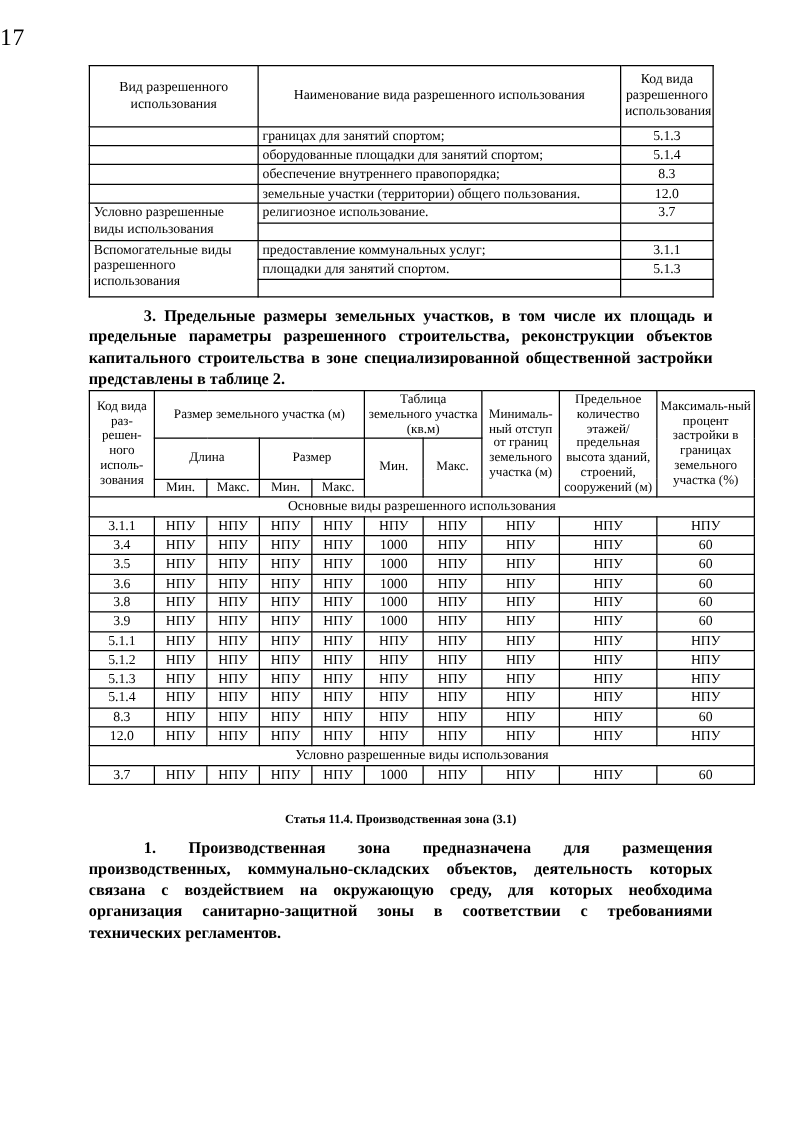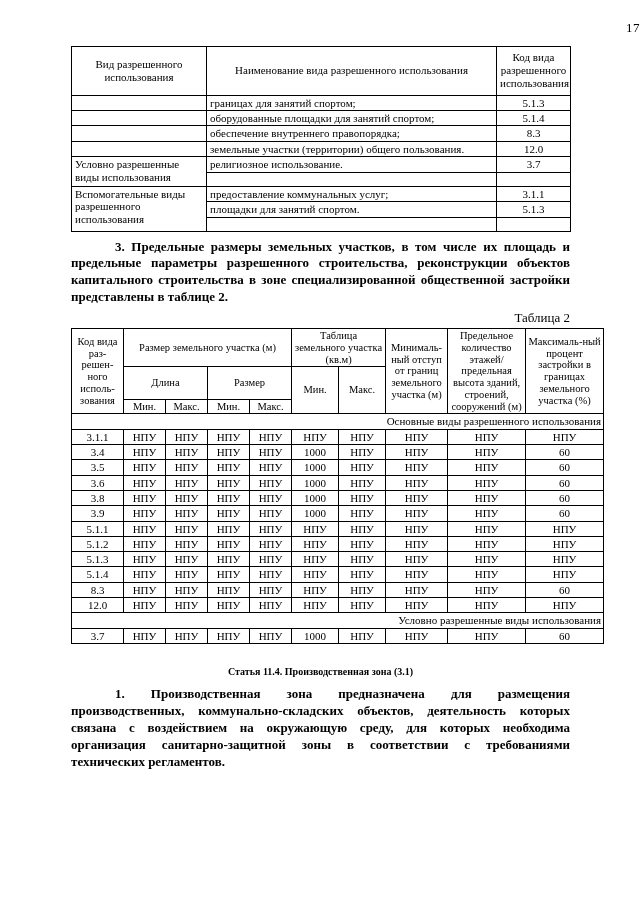--- a/index.html
+++ b/index.html
@@ -16,26 +16,25 @@
     overflow: hidden;
   }
   .page {
     width: 640px;
     height: 906px;
     box-sizing: border-box;
     padding: 0;
     position: relative;
   }
   .page-number {
-    text-align: right;
-    font-size: 13px;
+    text-align: left;
+    font-size: 19px;
     padding-top: 20px;
     padding-bottom: 10px;
     letter-spacing: 0.5px;
-    padding-left: 48px;
   }
   .content {
     margin: 0 70px 0 71px;
     width: 499px;
   }
   table {
     border-collapse: collapse;
     width: 499px;
     table-layout: fixed;
     font-size: 11px;
@@ -88,21 +87,21 @@
   .t2 { font-size: 10.5px; border-radius: 13px; }
   .t2 th, .t2 td {
     text-align: center;
     vertical-align: middle;
     padding: 1px 2px;
     line-height: 1.12;
   }
   .t2 .hcell { vertical-align: middle; }
   .t2 td.data { font-size: 11px; padding: 1px 2px; }
   .t2 tr.section td {
-    text-align: right;
+    text-align: center;
     font-size: 11px;
     padding: 1px 2px;
   }
   .c-code   { width: 52px; }
   .c-dmin   { width: 42px; }
   .c-dmax   { width: 42px; }
   .c-wmin   { width: 42px; }
   .c-wmax   { width: 42px; }
   .c-amin   { width: 47px; }
   .c-amax   { width: 47px; }
@@ -174,21 +173,20 @@
         </tr>
         <tr class="r-empty">
           <td></td>
           <td></td>
         </tr>
       </tbody>
     </table>
 
     <p class="body-par">3. Предельные размеры земельных участков, в том числе их площадь и предельные параметры разрешенного строительства, реконструкции объектов капитального строительства в зоне специализированной общественной застройки представлены в таблице 2.</p>
 
-    <div class="tbl-caption">Таблица 2</div>
 
     <table class="t2">
       <colgroup>
         <col class="c-code">
         <col class="c-dmin">
         <col class="c-dmax">
         <col class="c-wmin">
         <col class="c-wmax">
         <col class="c-amin">
         <col class="c-amax">

